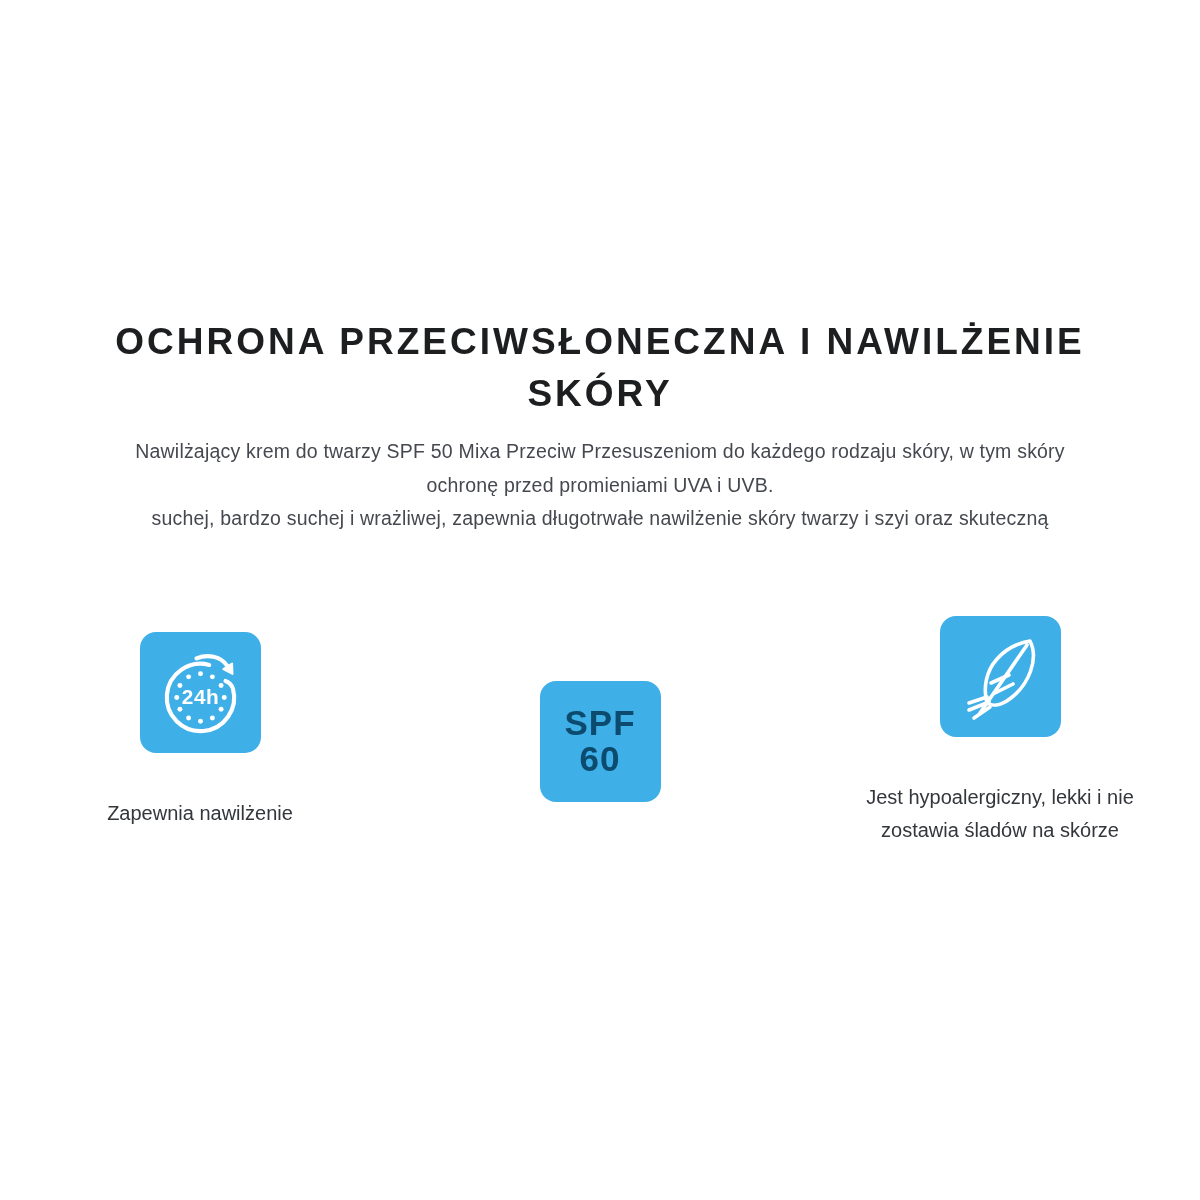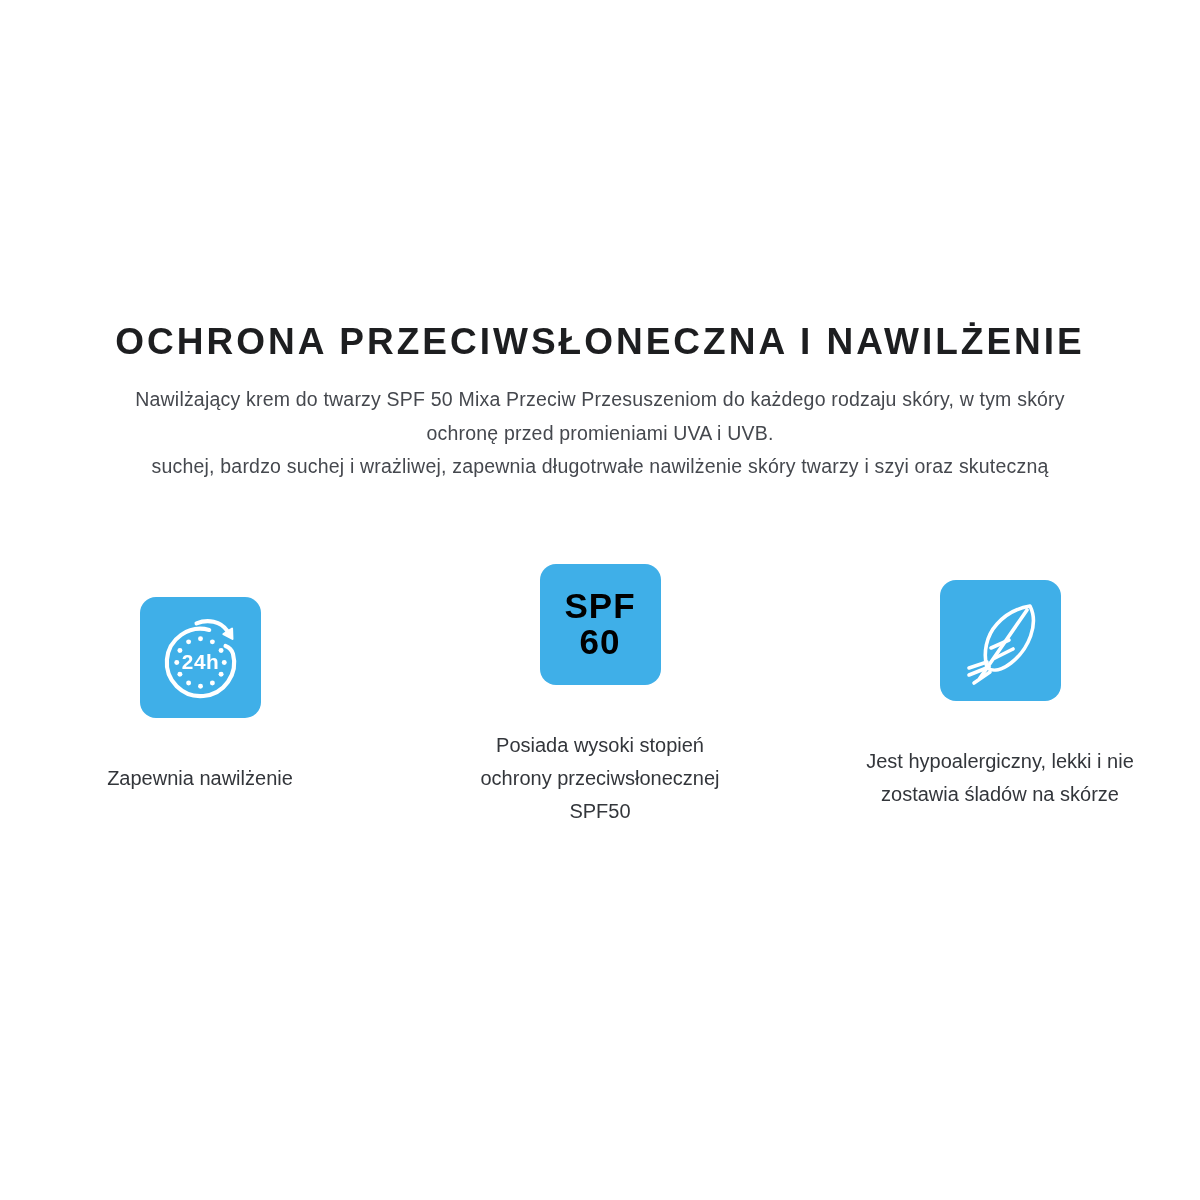--- a/index.html
+++ b/index.html
@@ -48,21 +48,21 @@
   .icon-tile {
     width: 121px; height: 121px;
     border-radius: 16px;
     background: var(--accent-blue);
     display: flex;
     align-items: center;
     justify-content: center;
     flex: none;
   }
   .spf-text {
-    color: #000000;
+    color: #0c4a6e;
     font-weight: 700;
     font-size: 35px;
     line-height: 36px;
     letter-spacing: 1px;
     text-align: center;
   }
   .spf-text span { display: block; }
   .caption {
     margin-top: 44px;
     text-align: center;
@@ -72,20 +72,21 @@
   }
   .caption-line { display: block; }
 </style>
 </head>
 <body>
 
 <main class="section">
 
   <h1 class="heading">
     <span class="heading-line">OCHRONA PRZECIWSŁONECZNA I NAWILŻENIE</span>
+    <span class="heading-line">SKÓRY</span>
   </h1>
 
   <p class="description">
     <span class="description-line">Nawilżający krem do twarzy SPF 50 Mixa Przeciw Przesuszeniom do każdego rodzaju skóry, w tym skóry</span>
     <span class="description-line">ochronę przed promieniami UVA i UVB.</span>
     <span class="description-line">suchej, bardzo suchej i wrażliwej, zapewnia długotrwałe nawilżenie skóry twarzy i szyi oraz skuteczną</span>
   </p>
 
   <div class="features">
 
@@ -119,25 +120,20 @@
       </p>
     </div>
 
     <div class="feature">
       <div class="icon-tile">
         <div class="spf-text">
           <span>SPF</span>
           <span>60</span>
         </div>
       </div>
-      <p class="caption">
-        <span class="caption-line">Posiada wysoki stopień</span>
-        <span class="caption-line">ochrony przeciwsłonecznej</span>
-        <span class="caption-line">SPF50</span>
-      </p>
     </div>
 
     <div class="feature">
       <div class="icon-tile">
         <svg width="100" height="100" viewBox="0 0 100 100" aria-hidden="true">
           <g fill="none" stroke="#ffffff" stroke-width="3.6" stroke-linecap="round" stroke-linejoin="round">
             <path d="M 80 15 C 89 33 79 58 61 72 C 52 79 43 81 37 77 C 33 62 36 45 47 33 C 56 23 68 17 80 15 Z"></path>
             <path d="M 77 19 L 30 87"></path>
             <path d="M 41 57 L 59 49"></path>
             <path d="M 45 67 L 63 58"></path>

